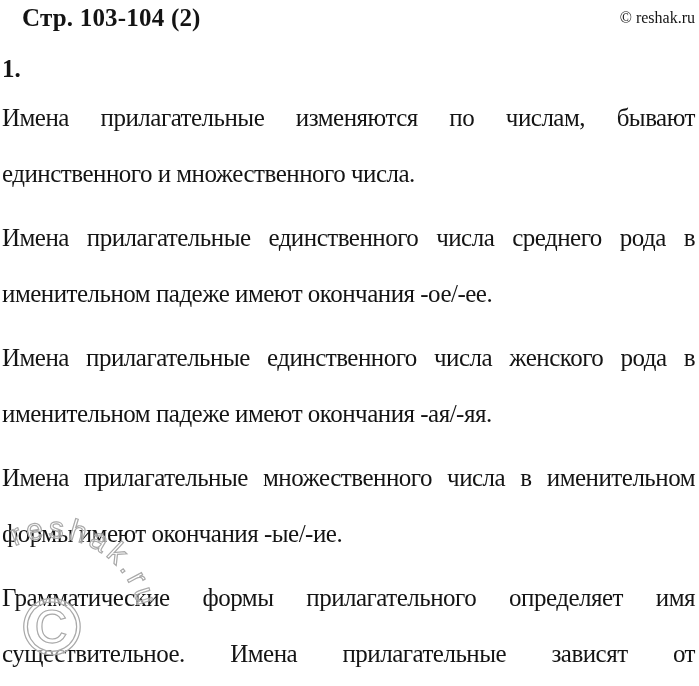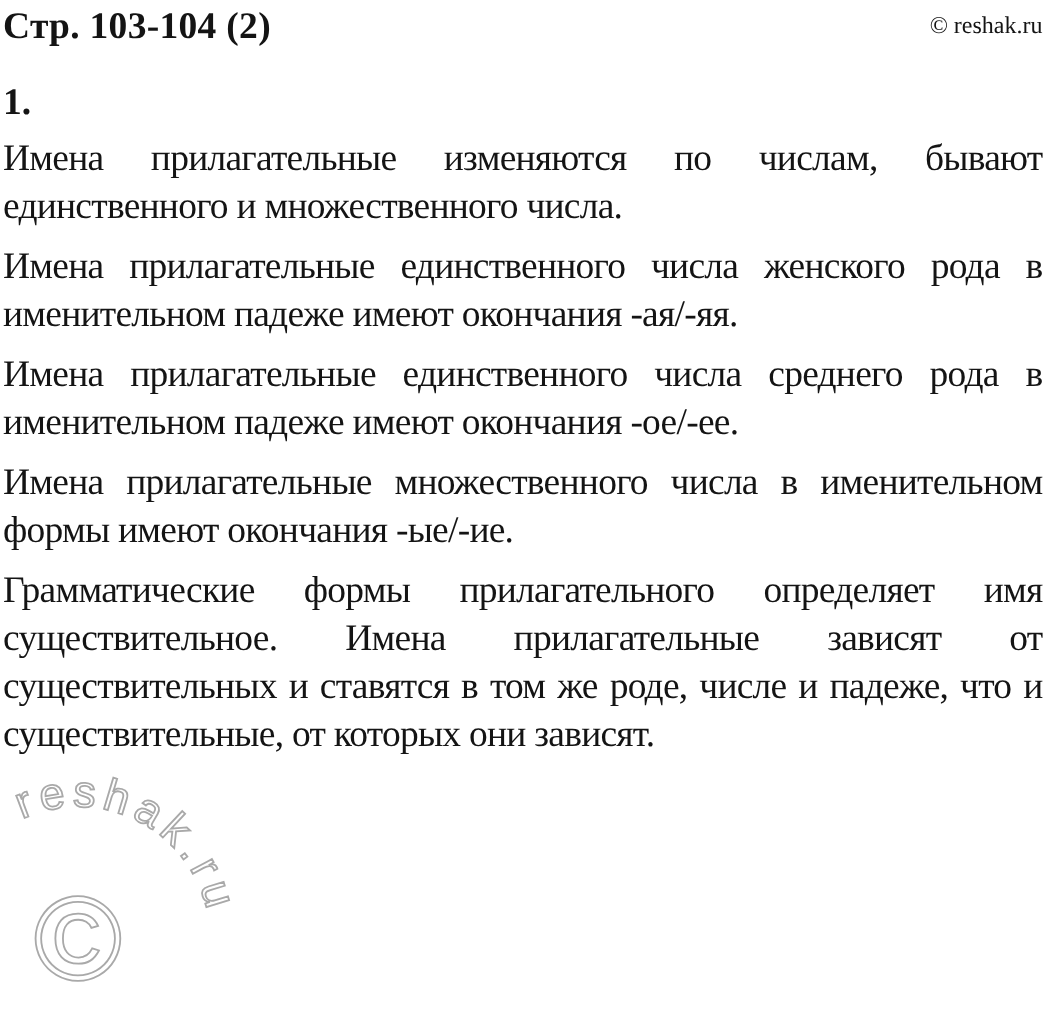--- a/index.html
+++ b/index.html
@@ -23,38 +23,39 @@
   .topbar {
     display: flex;
     justify-content: space-between;
     align-items: flex-start;
   }
   .doc-title {
     font-weight: bold;
     font-size: 25px;
     line-height: 30px;
     letter-spacing: 0.2px;
+    margin-left: 20px;
   }
   .copyright {
     font-size: 16px;
     line-height: 30px;
   }
   .section-number {
     font-weight: bold;
     font-size: 25px;
     line-height: 30px;
     margin-top: 21px;
   }
   .content {
     margin-top: 6px;
   }
   .content p {
     font-size: 25px;
     letter-spacing: -0.5px;
-    line-height: 32px;
+    line-height: 56px;
     margin: 0 0 8px 0;
     text-align: justify;
     text-align-last: left;
   }
   .watermark {
     position: absolute;
     left: 0;
     top: 498px;
     z-index: 2;
     pointer-events: none;
@@ -70,22 +71,22 @@
 
   <div class="topbar">
     <div class="doc-title">Стр. 103-104 (2)</div>
     <div class="copyright">© reshak.ru</div>
   </div>
 
   <div class="section-number">1.</div>
 
   <div class="content">
     <p>Имена прилагательные изменяются по числам, бывают единственного и множественного числа.</p>
+    <p>Имена прилагательные единственного числа среднего рода в именительном падеже имеют окончания -ое/-ее.</p>
     <p>Имена прилагательные единственного числа женского рода в именительном падеже имеют окончания -ая/-яя.</p>
-    <p>Имена прилагательные единственного числа среднего рода в именительном падеже имеют окончания -ое/-ее.</p>
     <p>Имена прилагательные множественного числа в именительном формы имеют окончания -ые/-ие.</p>
     <p>Грамматические формы прилагательного определяет имя существительное. Имена прилагательные зависят от существительных и ставятся в том же роде, числе и падеже, что и существительные, от которых они зависят.</p>
   </div>
 
 </div>
 
 <svg class="watermark" width="210" height="188" viewBox="0 0 210 188">
   <defs>
     <path id="wm-arc" d="M 14.8 48.2 A 88 88 0 0 1 139.7 120.3" fill="none"></path>
   </defs>

